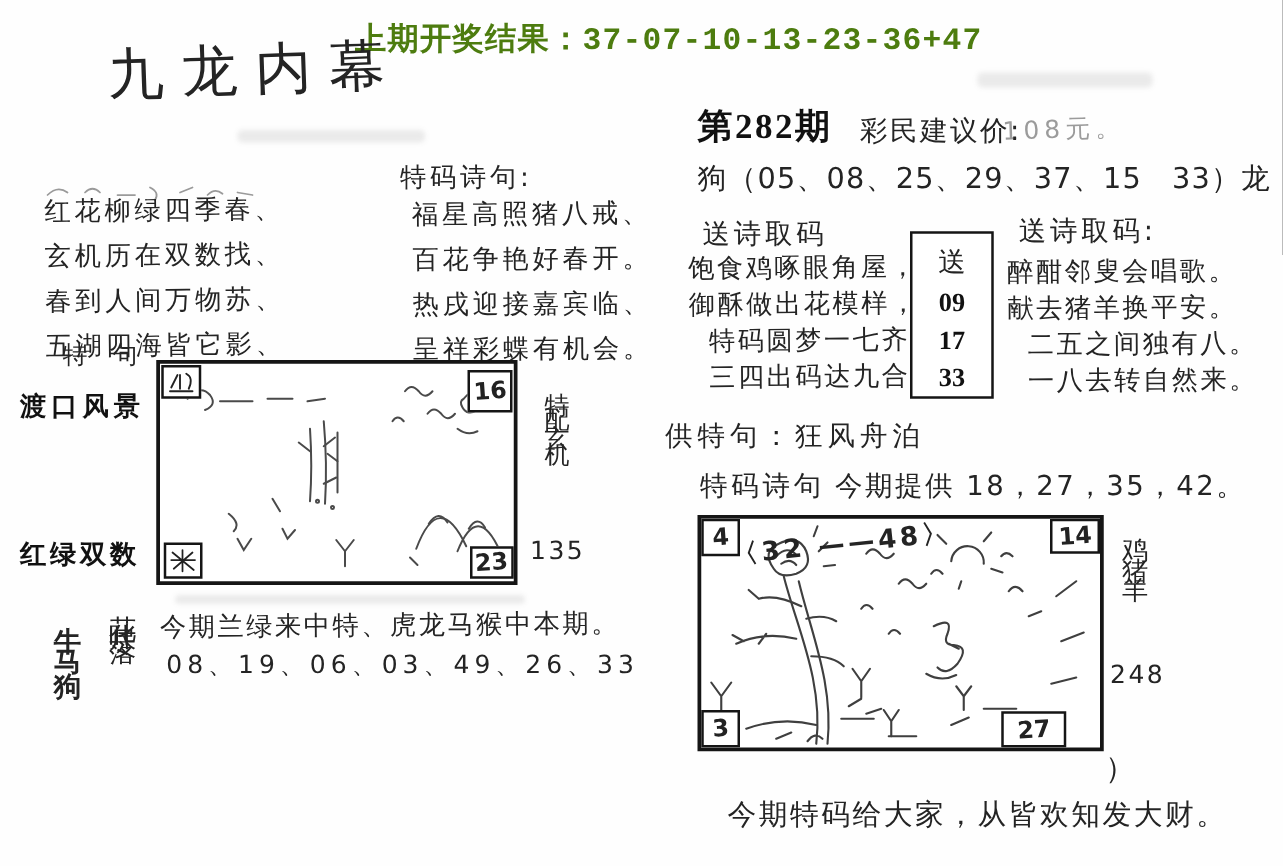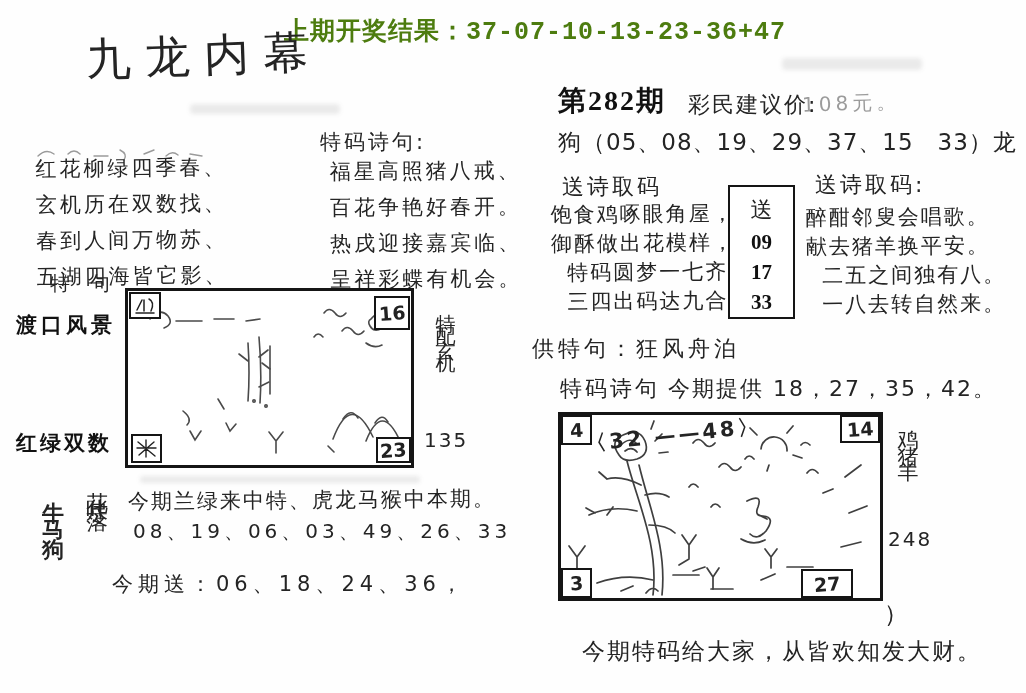--- a/index.html
+++ b/index.html
@@ -96,27 +96,26 @@
   </div>
 
   <div class="abs hand vert" style="left:433px;top:298px;font-size:20px;letter-spacing:13px;">特配玄机</div>
   <div class="abs hand" style="left:424px;top:428px;font-size:20px;letter-spacing:2px;">135</div>
 
   <div class="abs hand vert" style="left:38px;top:484px;font-size:22px;letter-spacing:18px;font-weight:700;">牛马狗</div>
   <div class="abs hand vert" style="left:82px;top:474px;font-size:22px;letter-spacing:6px;">花叶尽落</div>
   <div class="smudge" style="left:140px;top:476px;width:280px;height:7px;"></div>
   <div class="abs hand" style="left:128px;top:486px;font-size:21px;letter-spacing:2px;transform:rotate(-0.5deg);">今期兰绿来中特、虎龙马猴中本期。</div>
   <div class="abs hand" style="left:133px;top:518px;font-size:20px;letter-spacing:4px;">08、19、06、03、49、26、33</div>
-  <div class="abs hand" style="left:112px;top:570px;font-size:21px;letter-spacing:5px;">今期送：06、18、24、36，</div>
 
   <div class="smudge" style="left:782px;top:58px;width:140px;height:12px;"></div>
   <div class="abs print" style="left:558px;top:82px;font-size:28px;letter-spacing:2px;">第282期</div>
   <div class="abs hand" style="left:688px;top:90px;font-size:22px;letter-spacing:2px;">彩民建议价:</div>
   <div class="abs hand faint" style="left:802px;top:90px;font-size:20px;letter-spacing:4px;transform:rotate(-2deg);">108元。</div>
-  <div class="abs hand" style="left:558px;top:127px;font-size:23px;letter-spacing:1px;">狗（05、08、19、29、37、15　33）龙</div>
+  <div class="abs hand" style="left:558px;top:127px;font-size:23px;letter-spacing:1px;">狗（05、08、25、29、37、15　33）龙</div>
 
   <div class="abs hand" style="left:562px;top:172px;font-size:22px;letter-spacing:3px;font-family:Liberation Serif, serif;">送诗取码</div>
   <div class="abs hand" style="left:815px;top:170px;font-size:22px;letter-spacing:3px;">送诗取码:</div>
 
   <div class="abs hand verse" style="left:551px;top:200px;font-size:21px;letter-spacing:2px;transform:rotate(-0.5deg);">
     <div>饱食鸡啄眼角屋，</div>
     <div>御酥做出花模样，</div>
     <div>特码圆梦一七齐，</div>
     <div>三四出码达九合，</div>
   </div>

